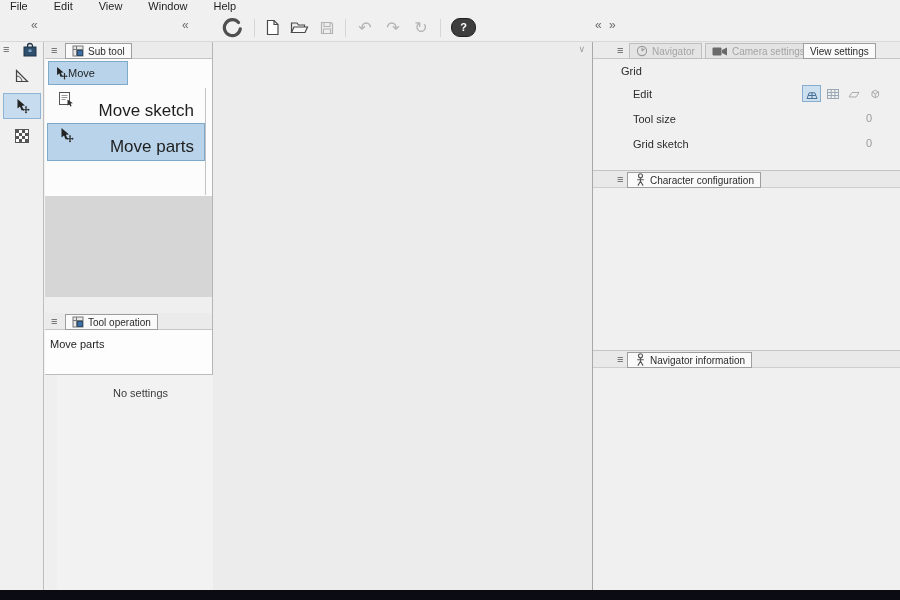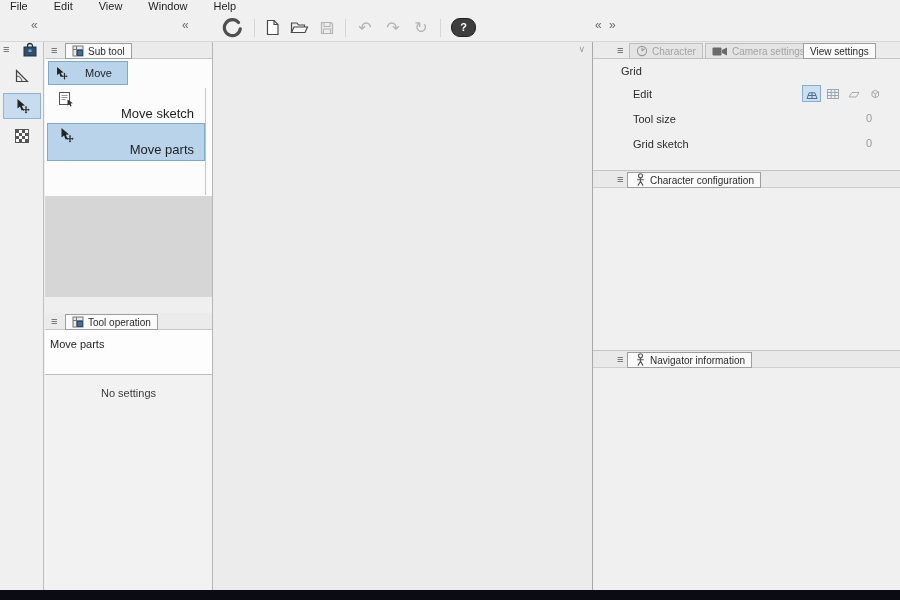--- a/index.html
+++ b/index.html
@@ -34,32 +34,32 @@
 
   
   .panel-header { position:relative; height:17px; background:#ebebeb; border-bottom:1px solid #c6c6c6; }
   .panel-header .hamb { position:absolute; left:6px; top:2px; }
   .tab { position:absolute; top:1px; height:16px; display:flex; align-items:center; gap:4px; padding:0 6px; background:#fafafa; border:1px solid #9e9e9e; font-size:10px; color:#2b2b2b; white-space:nowrap; }
   .tab.disabled { background:#e4e4e4; border-color:#bfbfbf; color:#a4a4a4; }
 
   
   .subtool { position:absolute; top:42px; left:45px; width:168px; height:271px; background:#efefef; border-right:1px solid #b5b5b5; }
   .subtool-list { position:absolute; top:17px; left:0; width:167px; height:137px; background:#fcfcfc; }
-  .group-btn { position:absolute; left:3px; top:2px; width:80px; height:24px; background:#b9d4ea; border:1px solid #7fa9c9; display:flex; align-items:center; gap:17px; padding:0 5px; font-size:11px; color:#1e1e1e; }
+  .group-btn { position:absolute; left:3px; top:2px; width:80px; height:24px; background:#b9d4ea; border:1px solid #7fa9c9; display:flex; align-items:center; gap:0; padding:0 5px; font-size:11px; color:#1e1e1e; }
   .st-item { position:absolute; left:3px; width:156px; height:36px; }
   .st-item .icon { position:absolute; left:10px; top:3px; }
-  .st-label { position:absolute; right:10px; bottom:3px; font-size:13px; color:#1e1e1e; }
+  .st-label { position:absolute; right:10px; bottom:3px; font-size:17px; color:#1e1e1e; }
   .st-item.selected { background:#b9d4ea; outline:1px solid #7fa9c9; }
   .st-gutter { position:absolute; left:160px; top:29px; height:107px; width:0; border-left:1px solid #c2c2c2; }
   .subtool-void { position:absolute; top:154px; left:0; width:167px; height:101px; background:#d6d6d6; }
 
   
   .toolprops { position:absolute; top:313px; left:45px; width:168px; height:277px; background:#efefef; border-right:1px solid #b5b5b5; }
   .tp-title { position:absolute; top:17px; left:0; width:167px; height:45px; background:#fdfdfd; border-bottom:1px solid #bdbdbd; padding:8px 0 0 5px; font-size:11px; color:#1e1e1e; }
-  .tp-body { position:absolute; top:62px; left:0; width:167px; height:215px; background:#f2f2f2; }
+  .tp-body { position:absolute; top:62px; left:12px; width:167px; height:215px; background:#f2f2f2; }
   .tp-empty { margin-top:12px; text-align:center; font-size:11px; color:#3c3c3c; }
 
   
   .canvas { position:absolute; top:42px; left:213px; width:379px; height:548px; background:#ececec; }
   .canvas-chevron { position:absolute; top:2px; right:7px; font-size:9px; color:#9a9a9a; }
 
   
   .right-panel { position:absolute; top:42px; left:592px; width:308px; height:548px; background:#f0f0f0; border-left:1px solid #a8a8a8; }
   .rp-tabs { position:relative; height:17px; background:#ebebeb; border-bottom:1px solid #c6c6c6; }
   .rp-tabs .hamb { position:absolute; left:24px; top:2px; }
@@ -277,21 +277,21 @@
   <div class="right-panel">
     <div class="rp-tabs">
       <span class="hamb">≡</span>
       <div class="tab disabled" style="left:36px">
         <span class="icon">
           <svg width="12" height="12" viewBox="0 0 12 12">
               <circle cx="6" cy="6" r="4.6" fill="none" stroke="#9a9a9a" stroke-width="1.1"></circle>
               <path d="M6 6 L8.6 3.6 M6 6 L6 2.8" stroke="#9a9a9a" stroke-width="1.1"></path>
             </svg>
         </span>
-        <span>Character</span>
+        <span>Navigator</span>
       </div>
       <div class="tab disabled" style="left:112px">
         <span class="icon">
           <svg width="16" height="11" viewBox="0 0 16 11">
               <rect x="0.5" y="1.5" width="9" height="8" rx="1" fill="#6a6a6a"></rect>
               <path d="M10 4 L15 1.5 V9.5 L10 7 Z" fill="#6a6a6a"></path>
             </svg>
         </span>
         <span>Camera settings</span>
       </div>

